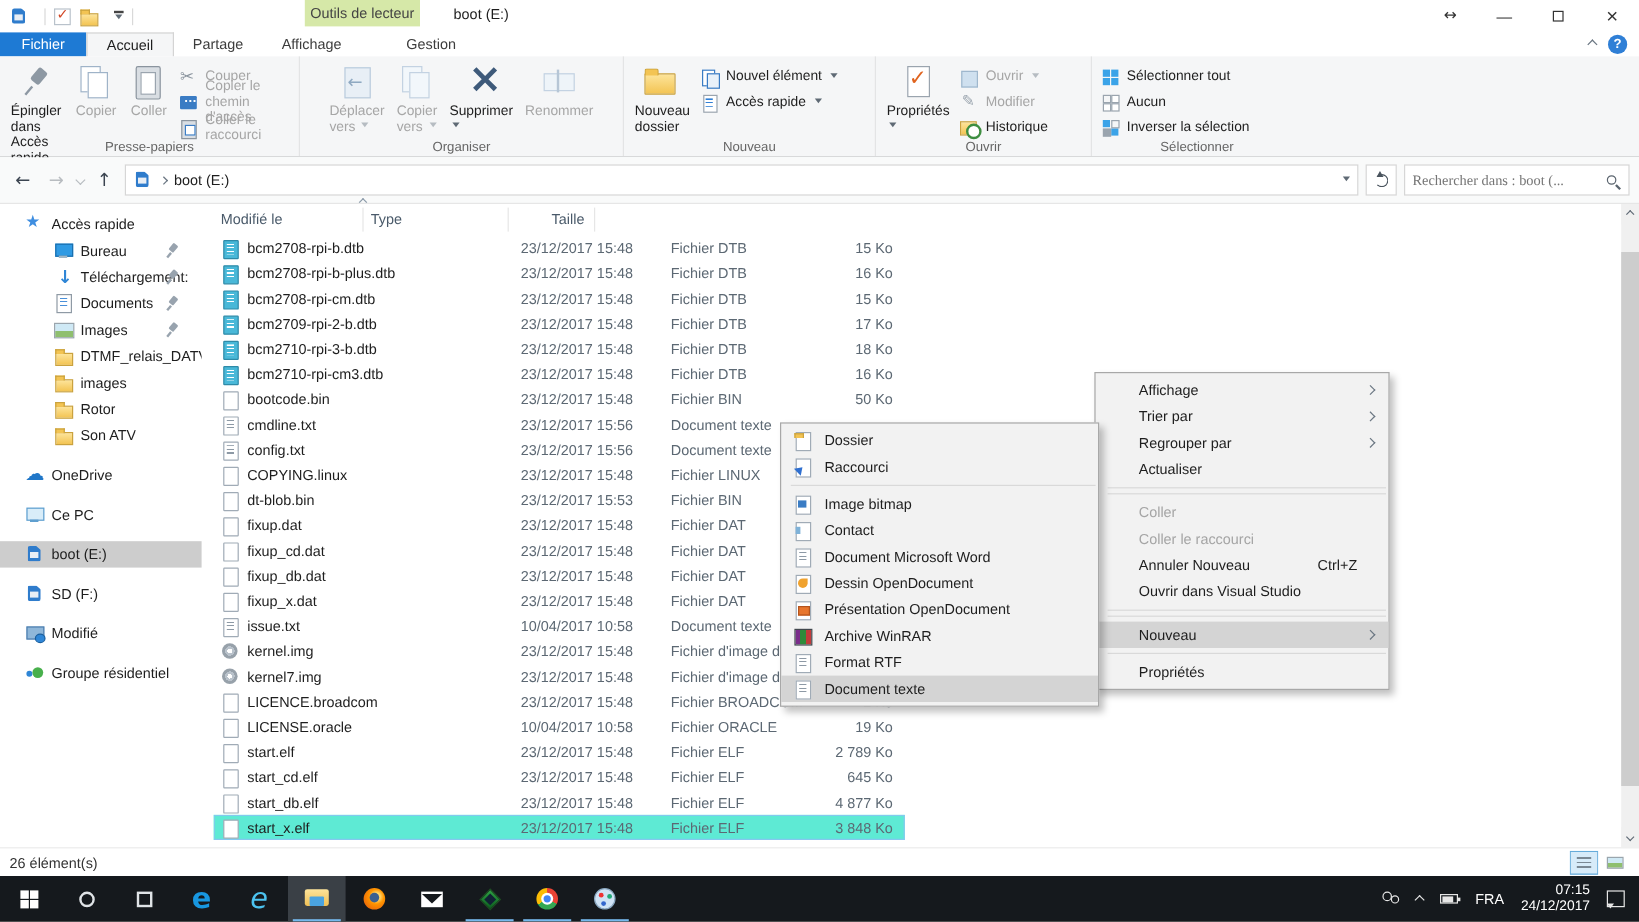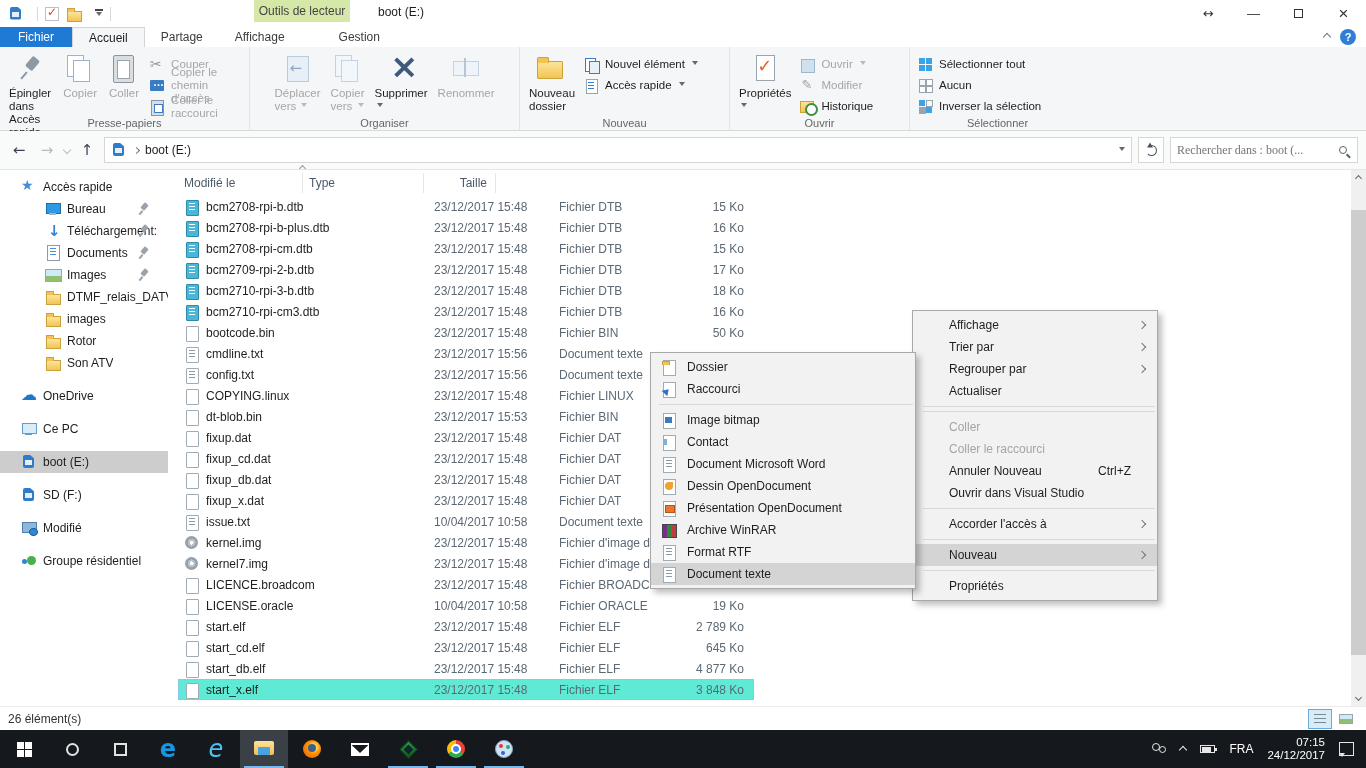--- a/index.html
+++ b/index.html
@@ -809,25 +809,20 @@
       </div>
 
       <div class="mi">
         <span>Ouvrir dans Visual Studio</span>
         
         
       </div>
 
       <div class="msep"></div>
 
-      <div class="mi">
-        <span>Accorder l'accès à</span>
-        
-        <span class="arr chev right"></span>
-      </div>
 
       <div class="msep"></div>
 
       <div class="mi hl">
         <span>Nouveau</span>
         
         <span class="arr chev right"></span>
       </div>
 
       <div class="msep"></div>

